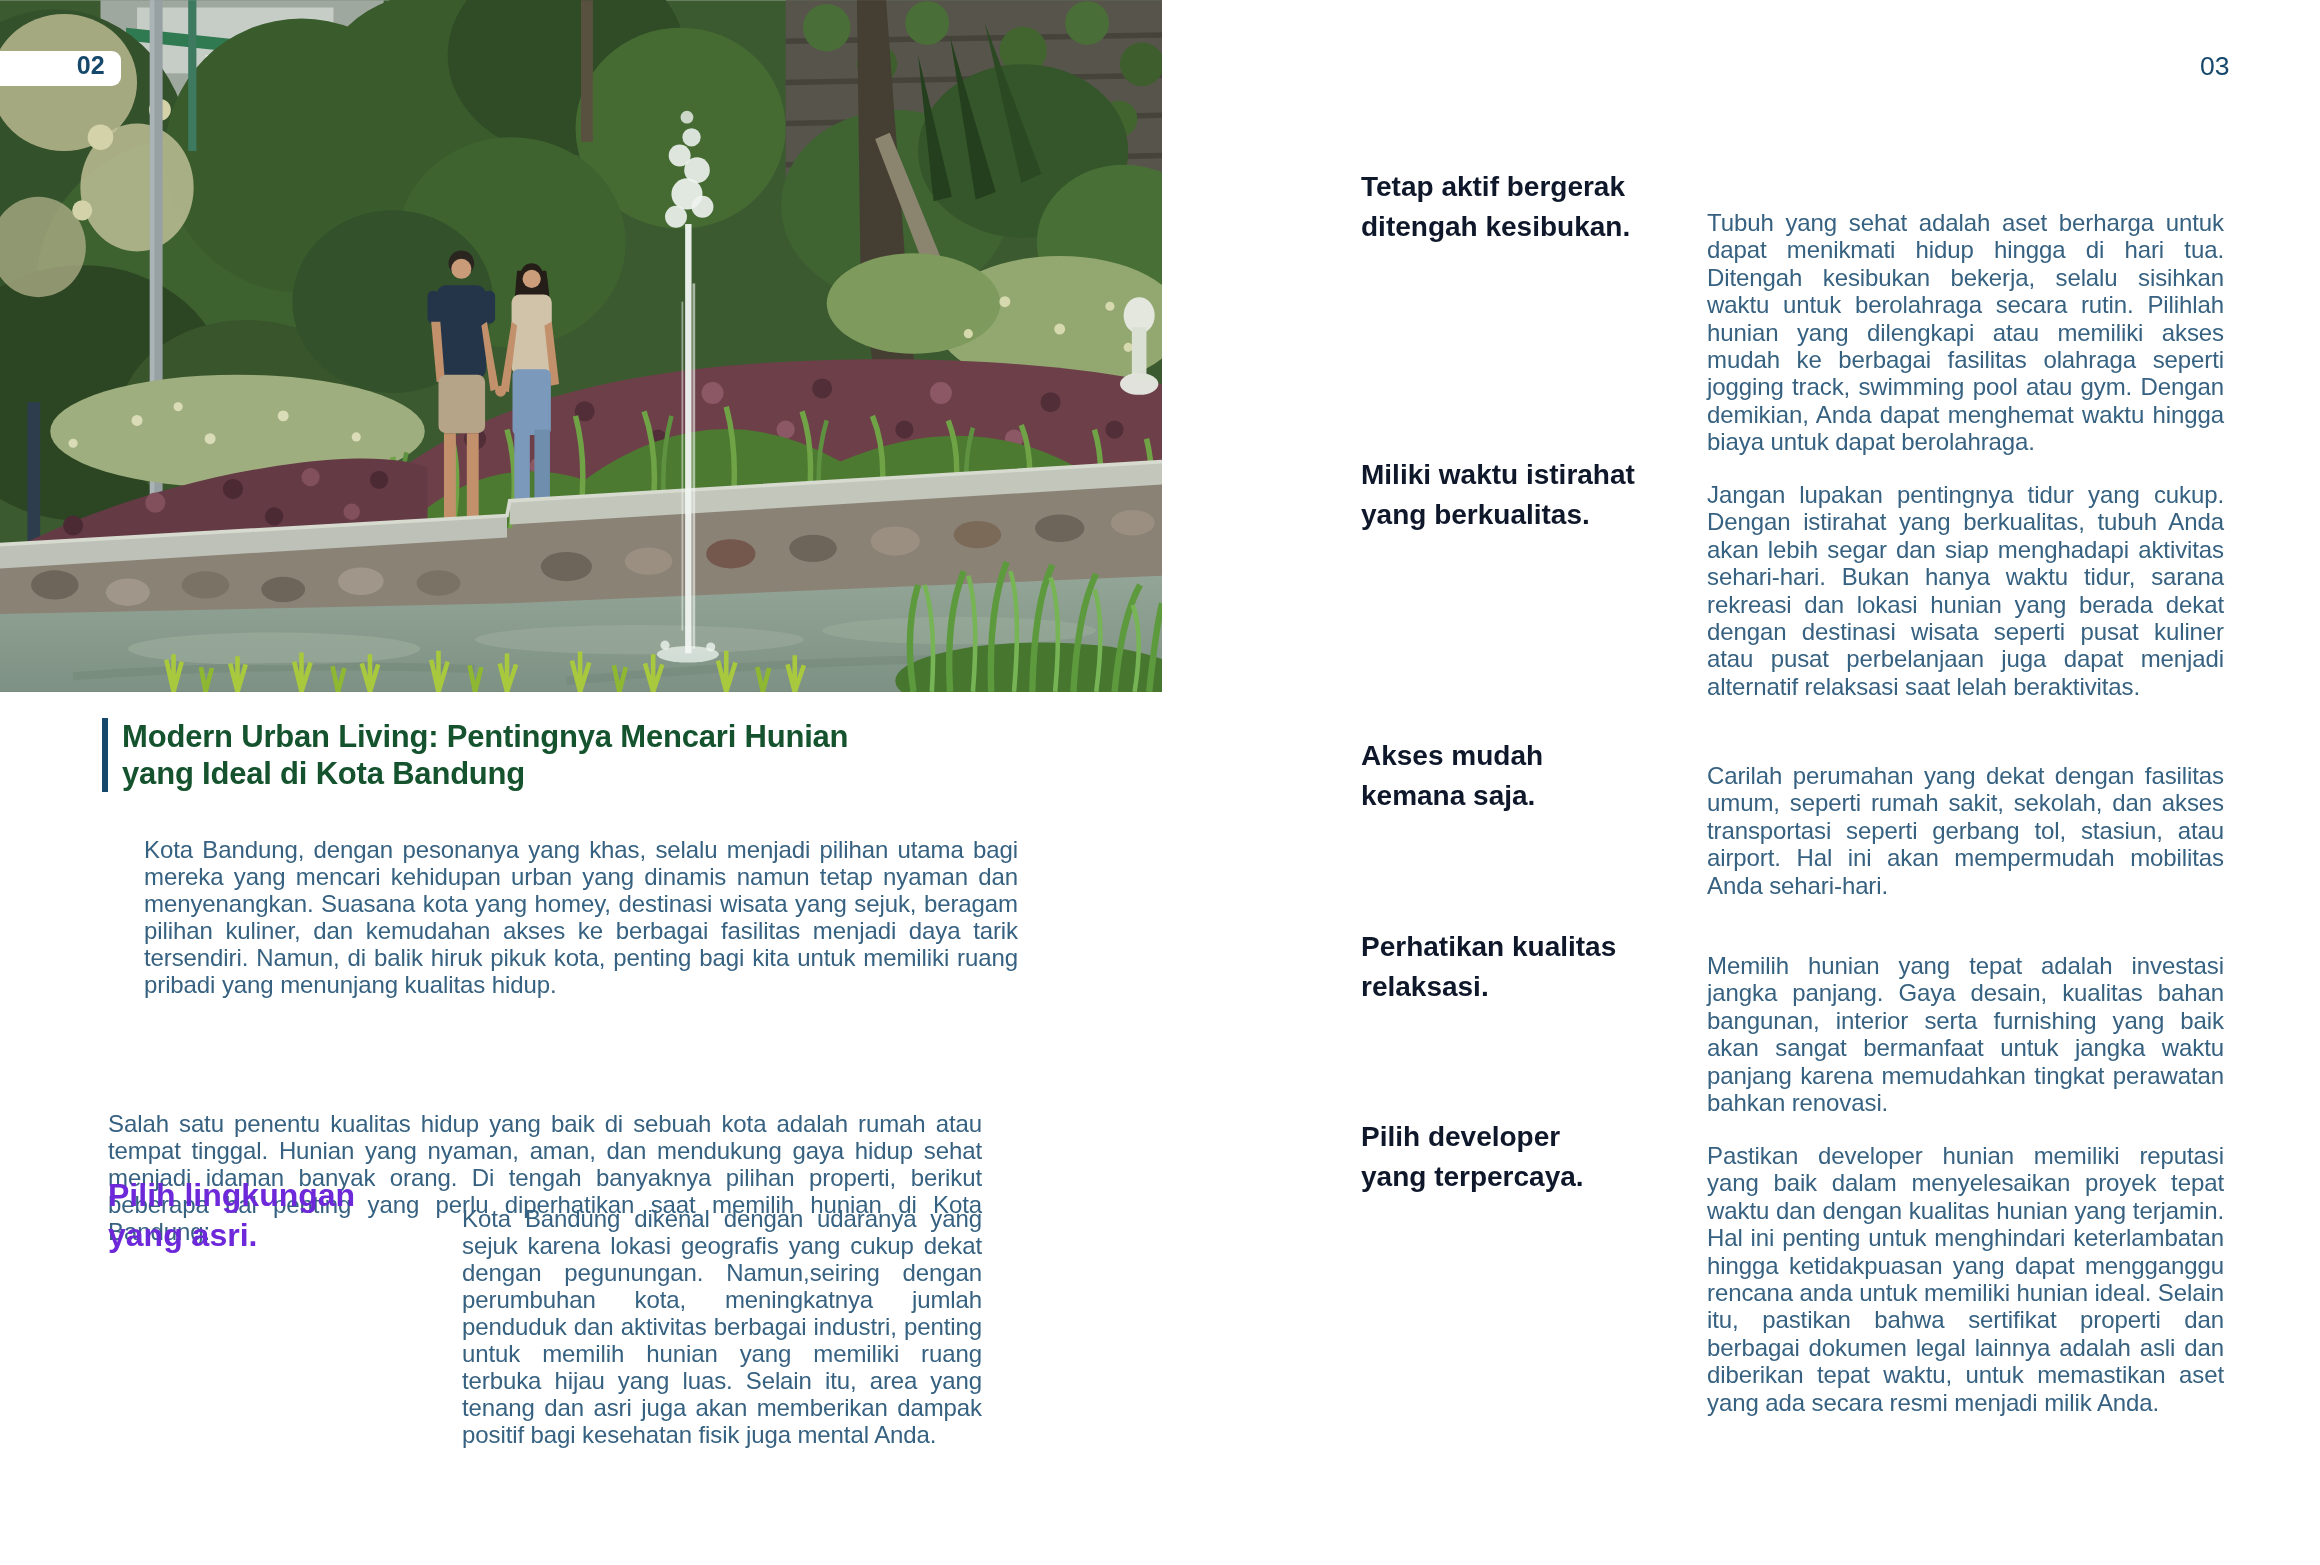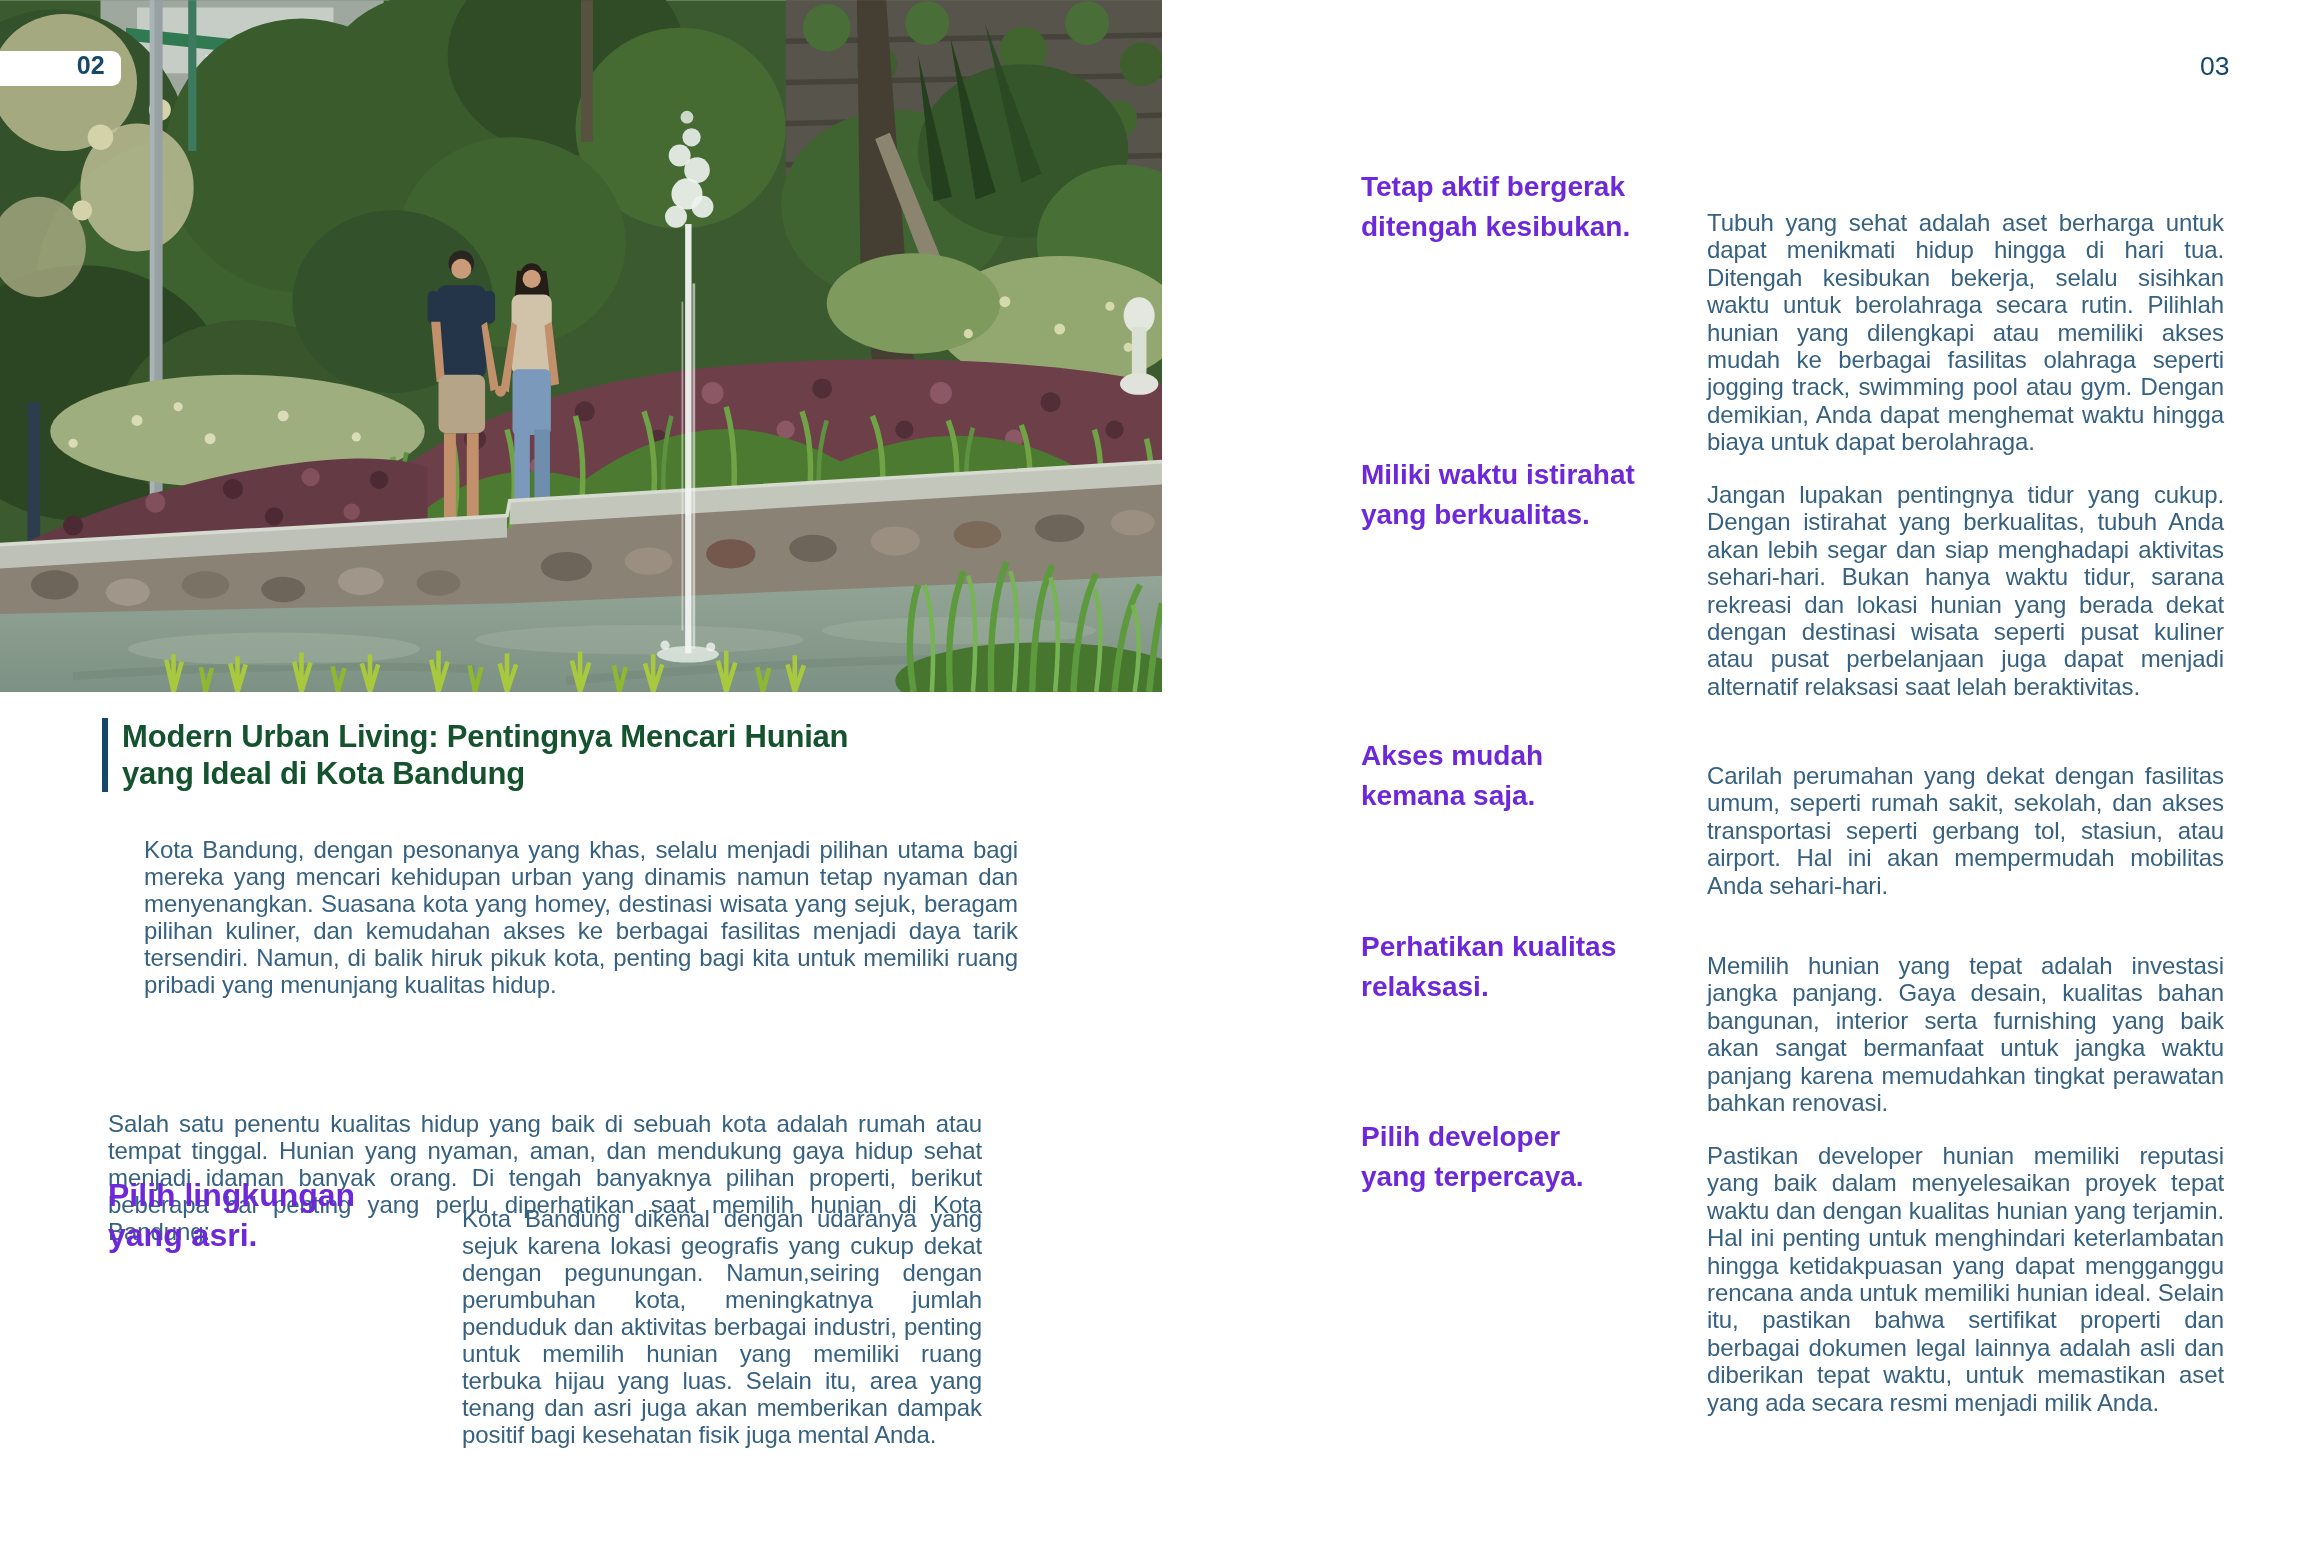--- a/index.html
+++ b/index.html
@@ -28,21 +28,21 @@
     text-align:justify;letter-spacing:-0.1px;
   }
   .para-1{left:108px;top:812px;width:874px;margin-left:36px;}
   .para-2{left:108px;top:1086px;width:874px;}
   .left-section-heading{
     position:absolute;left:108px;top:1175px;width:384px;color:#6d28d9;
     font-size:32px;font-weight:bold;line-height:40px;white-space:pre-line;
   }
   .left-section-body{left:462px;top:1181px;width:520px;}
   .r-heading{
-    position:absolute;left:1361px;width:365px;color:#6d28d9;
+    position:absolute;left:1361px;width:365px;color:#0f172a;
     font-size:28px;font-weight:bold;line-height:40px;white-space:pre-line;
   }
   .r-body{left:1707px;width:517px;line-height:27.4px;}
   .rh-1{top:167px;} .rb-1{top:169px;margin-top:40px;}
   .rh-2{top:455px;} .rb-2{top:457px;}
   .rh-3{top:736px;} .rb-3{top:738px;}
   .rh-4{top:927px;}.rb-4{top:928px;}
   .rh-5{top:1117px;}.rb-5{top:1118px;}
 </style>
 </head>

